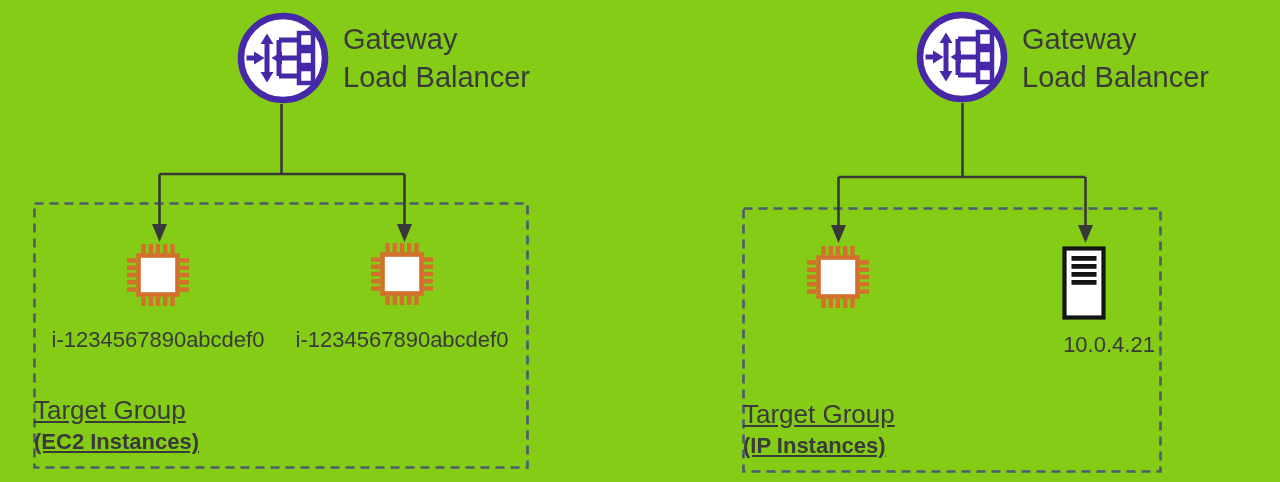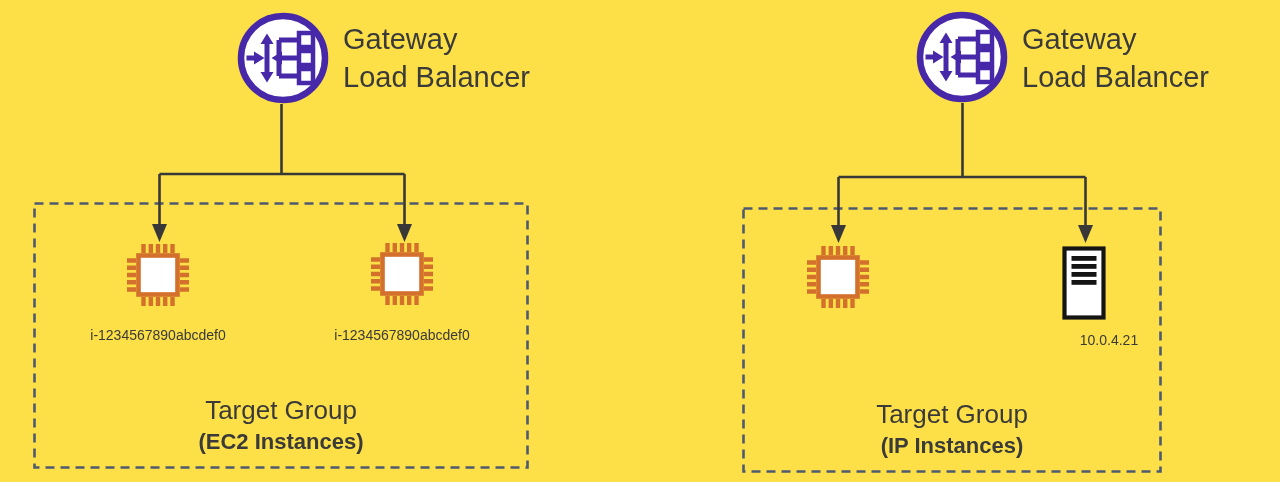--- a/index.html
+++ b/index.html
@@ -1,27 +1,27 @@
 <!DOCTYPE html>
 <html><head>
 <meta charset="utf-8">
 <style>
   html,body{margin:0;padding:0;background:#fff;}
   .canvas{
-    position:relative;width:1280px;height:482px;background:#fde047;
+    position:relative;width:1280px;height:482px;background:#84cc16;
     font-family:"Liberation Sans",sans-serif;color:#3A3A3A;overflow:hidden;
   }
   .overlay{position:absolute;left:0;top:0;width:1280px;height:482px;}
   .tg-box{fill:none;stroke:#4E5A70;stroke-width:2.6;stroke-dasharray:9 6;}
   .conn{fill:none;stroke:#383838;stroke-width:2.6;}
   .head{fill:#383838;stroke:none;}
   .txt{position:absolute;}
   .lb-label{font-size:29px;line-height:38px;color:#3A3A3A;white-space:nowrap;}
-  .target-label{font-size:14px;text-align:center;color:#3A3A3A;white-space:nowrap;}
-  .caption{text-align:center;color:#3A3A3A;}
+  .target-label{font-size:22px;text-align:center;color:#3A3A3A;white-space:nowrap;}
+  .caption{text-align:left;color:#3A3A3A;text-decoration:underline;}
   .caption-title{font-size:26px;line-height:33px;}
   .caption-sub{font-size:22px;font-weight:bold;line-height:29px;}
 </style>
 </head>
 <body>
 
 <div class="canvas">
 
   <svg class="overlay" width="1280" height="482" viewBox="0 0 1280 482">
     <defs>

